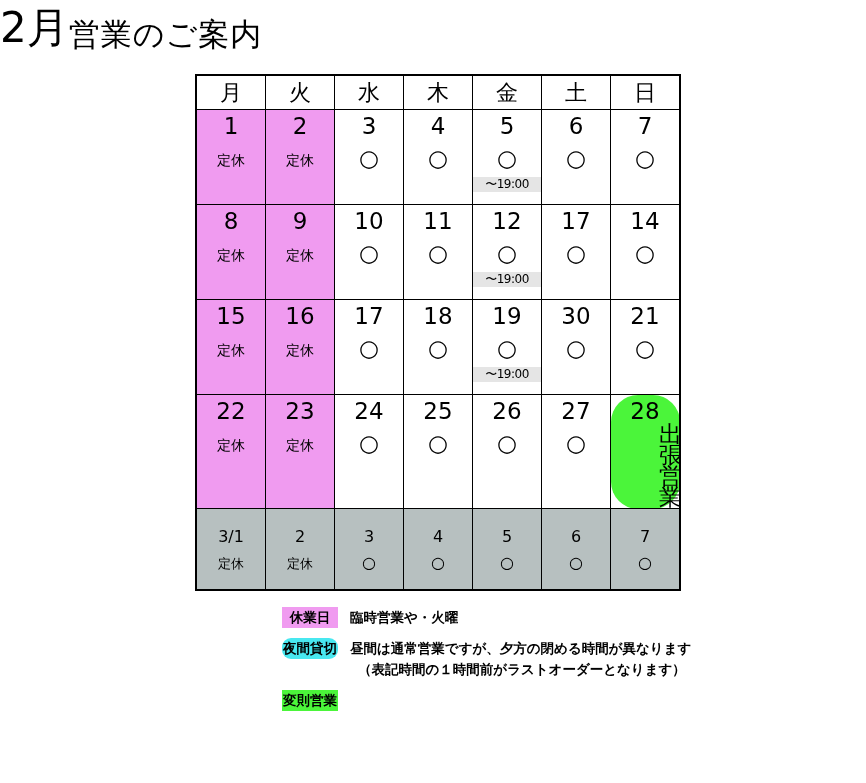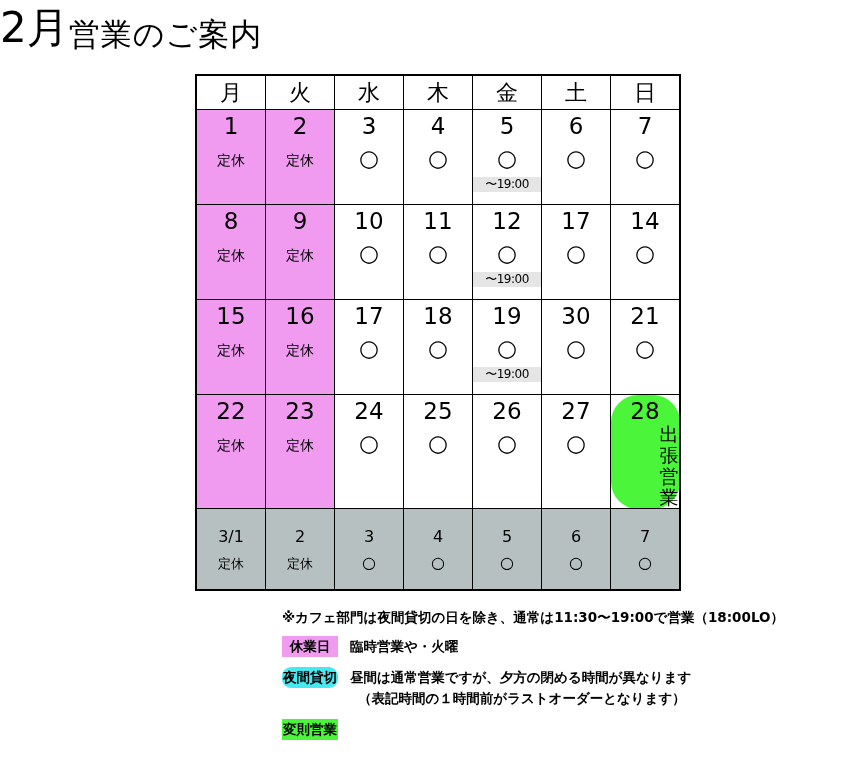--- a/index.html
+++ b/index.html
@@ -99,21 +99,21 @@
   }
   td.holiday {
     background: #f09bf0 !important;
   }
   td.special {
     background: #4bf53a !important;
     border-radius: 27px;
   }
   td.special .sp-line {
     display: block;
-    font-size: 19px;
+    font-size: 23px;
     line-height: 21px;
     padding-left: 48px;
   }
   td.nextmonth {
     background: #b7c0c0 !important;
     height: 80px;
   }
   td.nextmonth .num {
     font-size: 16px;
     line-height: 20px;
@@ -345,21 +345,20 @@
             <td class="day nextmonth">
               <span class="num">7</span>
               <span class="mark">○</span>
             </td>
           </tr>
         </tbody>
     </table>
   </div>
 
   <div class="notes">
-    <div class="note-line">※カフェ部門は夜間貸切の日を除き、通常は11:30〜19:00で営業（18:00LO）</div>
 
     <div class="legend-row">
       <span class="chip pink">休業日</span>
       <span class="legend-text">臨時営業や・火曜</span>
     </div>
 
     <div class="legend-row">
       <span class="chip cyan">夜間貸切</span>
       <span class="legend-text">
         <span>昼間は通常営業ですが、夕方の閉める時間が異なります</span>

